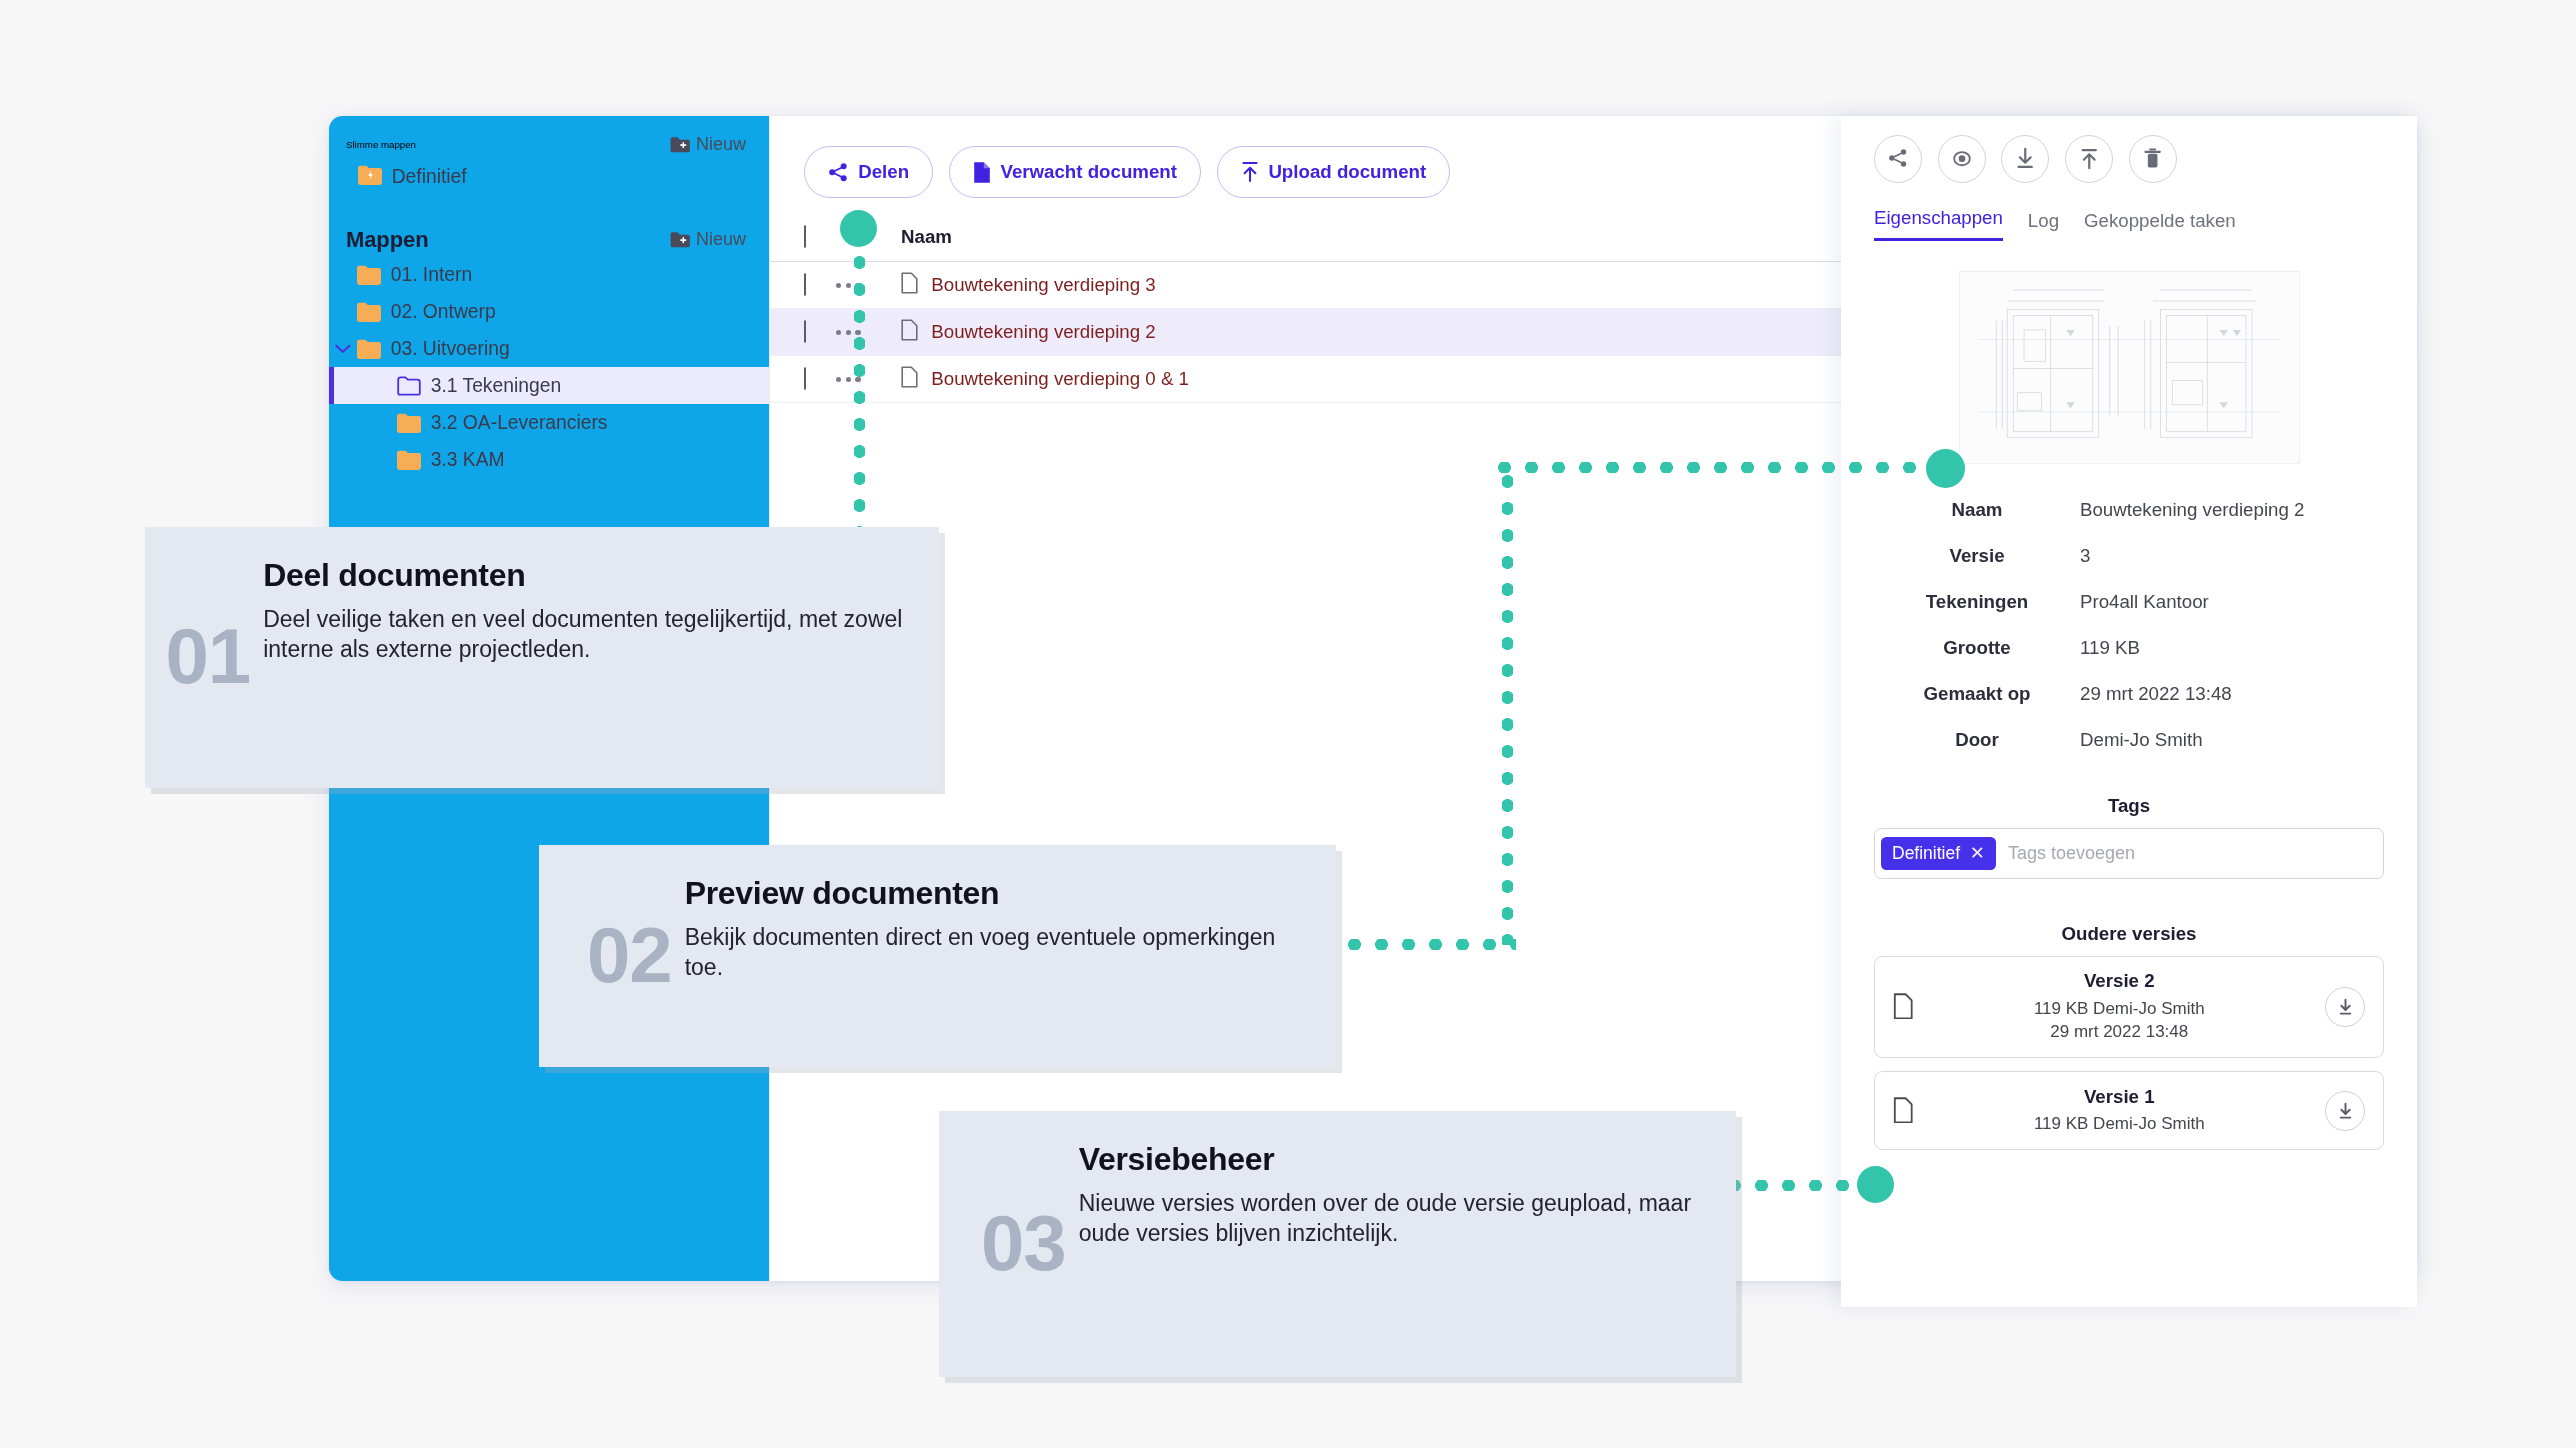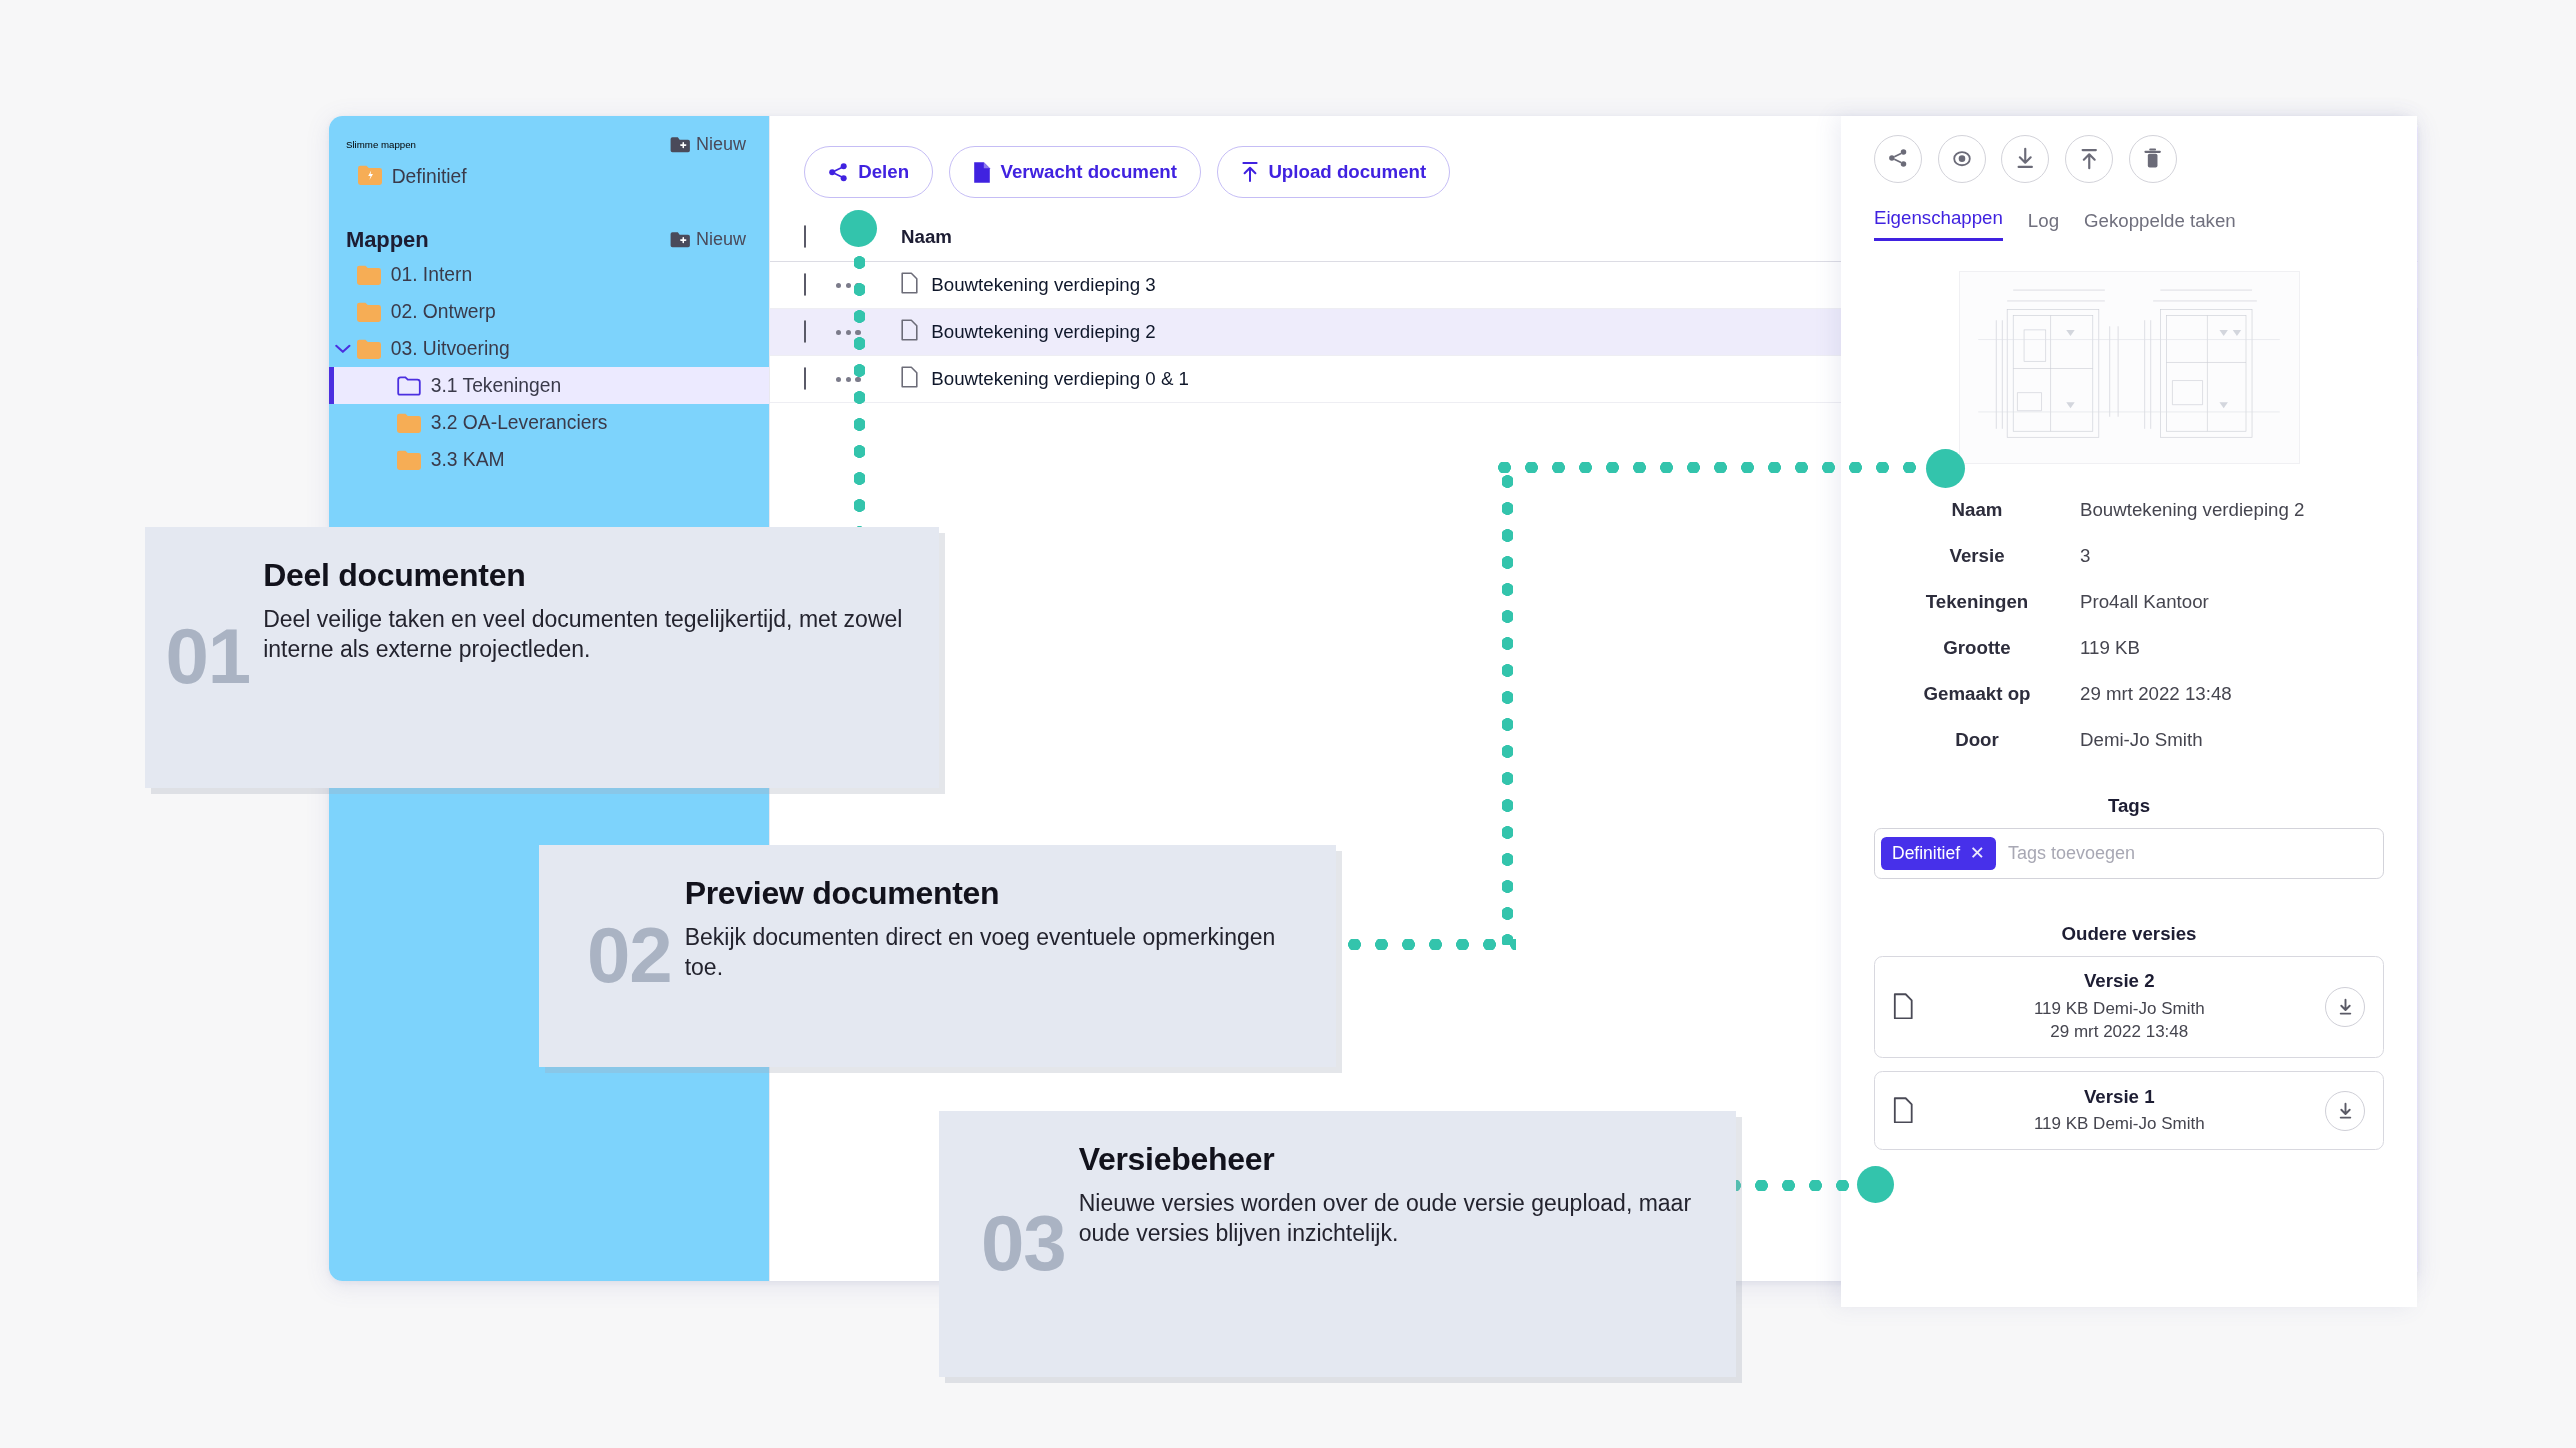--- a/index.html
+++ b/index.html
@@ -23,21 +23,21 @@
     display: flex;
   }
 
   
   #sidebar {
     width: 441px;
     flex: 0 0 441px;
     border-right: 1.2px solid #e9e9ef;
     padding: 18px 0 0 0;
     position: relative;
-    background: #7dd3fc;
+    background: #0ea5e9;
   }
   .side-head {
     display: flex; align-items: center; justify-content: space-between;
     padding: 0 23px 0 17px;
     margin-bottom: 3.6px;
   }
   .side-head-title {
     font-size: 22px; font-weight: 700; color: #1d1d33; letter-spacing: -0.1px;
   }
   .side-new {
@@ -100,21 +100,21 @@
     margin-top: 28px;
     table-layout: fixed;
   }
   #doc-table th {
     font-size: 18.7px; font-weight: 700; color: #1d1d33;
     text-align: left;
     padding: 0 0 13.3px 0;
     border-bottom: 1.2px solid #dcdce4;
   }
   #doc-table td {
-    font-size: 18.7px; color: #0f172a;
+    font-size: 18.7px; color: #7f1d1d;
     height: 47px;
     vertical-align: middle;
   }
   .col-check { width: 66px; padding-left: 34px !important; }
   .col-dots  { width: 65px; }
   .col-name  { }
   .col-ver   { width: 100px; text-align: left; }
   .col-upd   { width: 338px; padding-left: 23px !important; }
   #doc-table tbody tr { border-bottom: 1.2px solid #eeeef3; }
   #doc-table tbody tr.sel { background: #eeecfb; }

